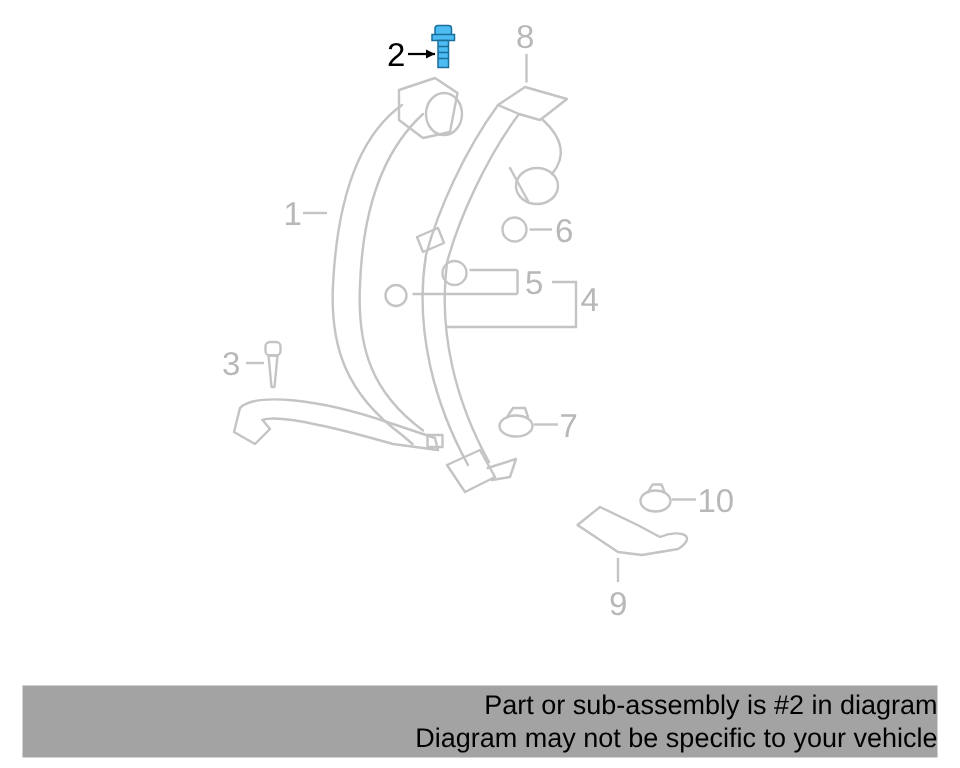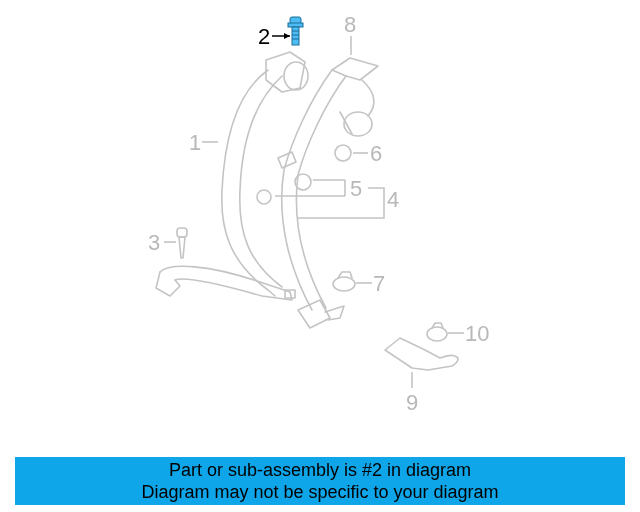--- a/index.html
+++ b/index.html
@@ -2,21 +2,21 @@
 <html><head>
 <meta charset="utf-8">
 <style>
   html, body { margin:0; padding:0; background:#ffffff; }
   body { width:640px; height:512px; position:relative; overflow:hidden; font-family:"Liberation Sans", sans-serif; }
   #diagram { position:absolute; left:0; top:0; width:640px; height:450px; }
   .lbl { font-family:"Liberation Sans", sans-serif; font-size:22px; fill:#b8b8b8; }
   .lbl-active { fill:#000000; }
   .part { fill:none; stroke:#c4c4c4; stroke-width:1.6; stroke-linejoin:round; stroke-linecap:round; }
   .lead { fill:none; stroke:#c4c4c4; stroke-width:1.6; }
-  #banner { position:absolute; left:15px; top:457px; width:610px; height:48px; background:#0ea5e9; color:#000; text-align:center; font-size:18px; line-height:22px; padding-top:2px; box-sizing:border-box; }
+  #banner { position:absolute; left:15px; top:457px; width:610px; height:48px; background:#a3a3a3; color:#000; text-align:right; font-size:18px; line-height:22px; padding-top:2px; box-sizing:border-box; }
   #banner div { white-space:nowrap; }
 </style>
 </head>
 <body>
 
 <svg id="diagram" viewBox="0 0 640 450" xmlns="http://www.w3.org/2000/svg">
 
   <g>
     <path class="part" d="M268,70 C240,90 225,130 222,190 C220,230 230,262 268,290 L275,296"></path>
     <path class="part" d="M282,76 C258,98 242,135 240,190 C238,232 248,262 282,287"></path>
@@ -91,14 +91,14 @@
   <text class="lbl" x="350" y="196">5</text>
   <text class="lbl" x="370" y="161">6</text>
   <text class="lbl" x="373" y="291">7</text>
   <text class="lbl" x="344" y="32">8</text>
   <text class="lbl" x="406" y="410">9</text>
   <text class="lbl" x="465" y="341">10</text>
 </svg>
 
 <div id="banner">
   <div>Part or sub-assembly is #2 in diagram</div>
-  <div>Diagram may not be specific to your diagram</div>
+  <div>Diagram may not be specific to your vehicle</div>
 </div>
 
 </body></html>

